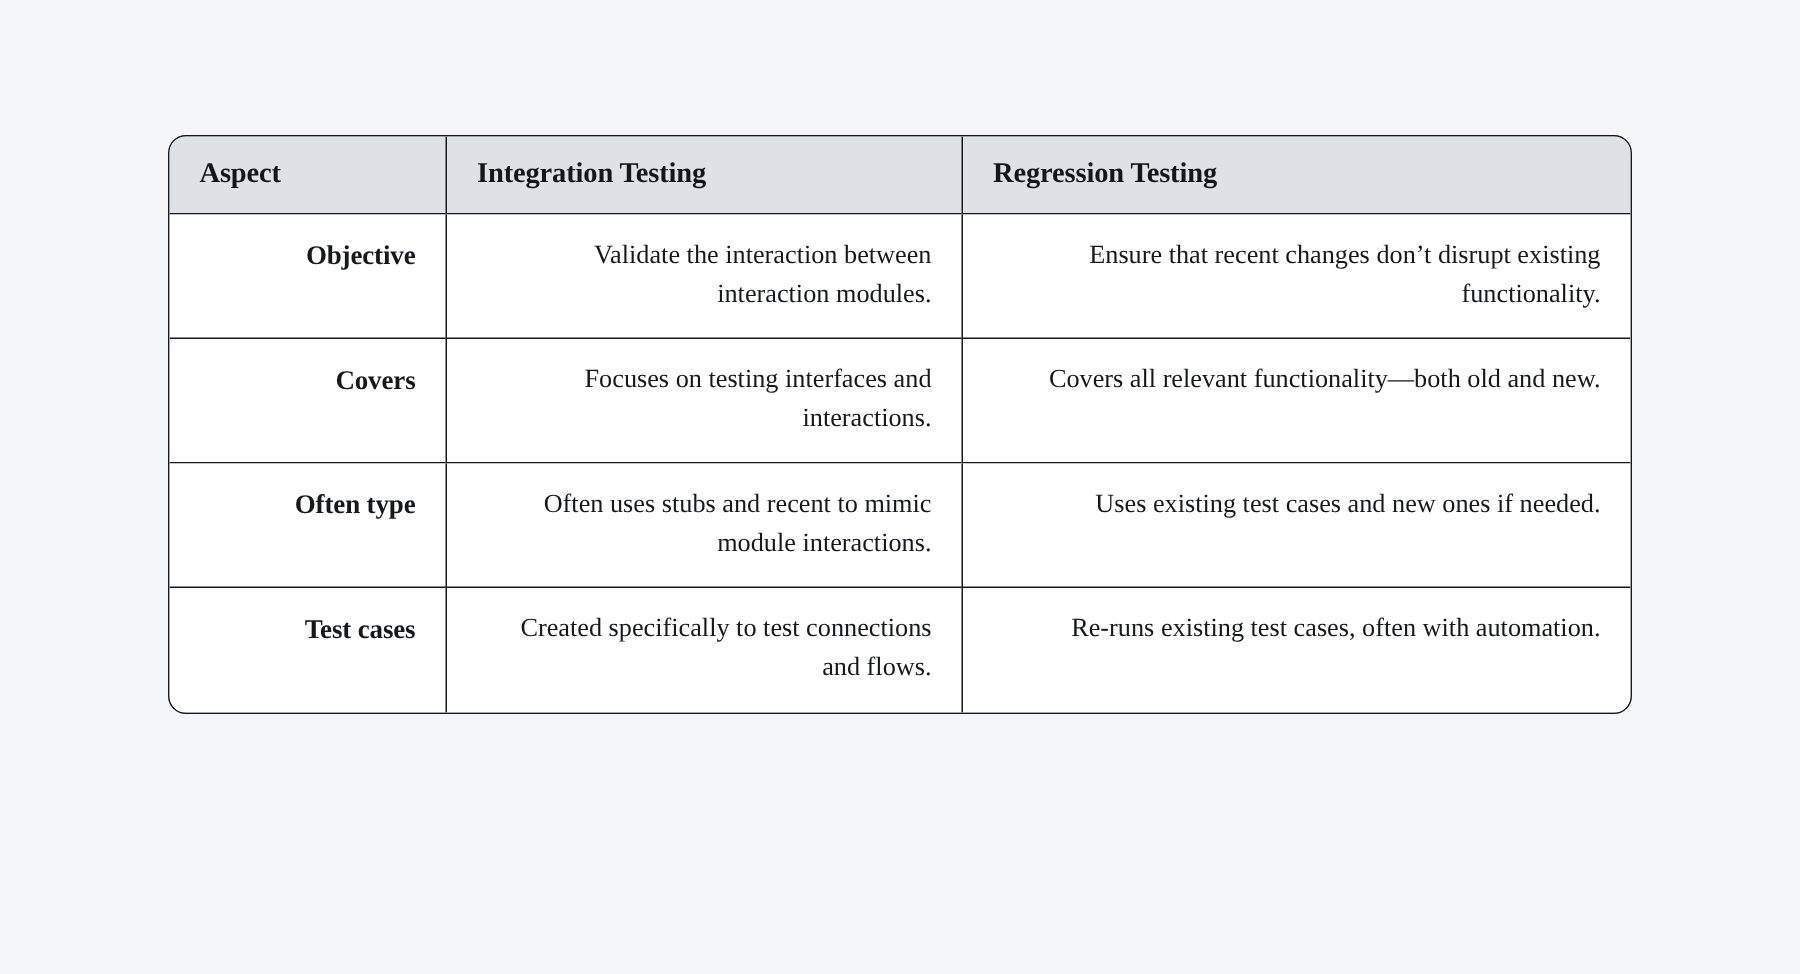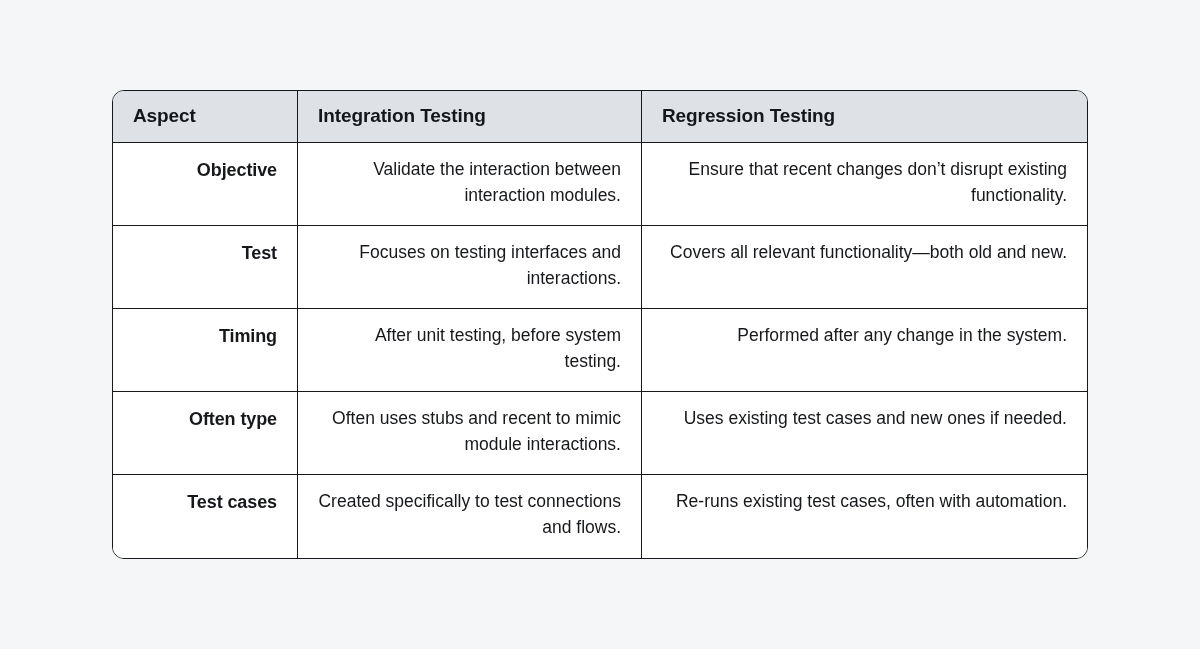--- a/index.html
+++ b/index.html
@@ -1,15 +1,15 @@
 <!DOCTYPE html>
 <html><head>
 <meta charset="utf-8">
 <style>
-  * { box-sizing: border-box; margin: 0; padding: 0; }
+  * { box-sizing: border-box; margin: 0; padding: 0; font-family: Liberation Serif, serif; }
 
   html, body {
     width: 1200px;
     height: 649px;
     overflow: hidden;
   }
 
   body {
     background: #f5f6f8;
     font-family: "Liberation Sans", "DejaVu Sans", sans-serif;
@@ -109,30 +109,25 @@
 
       <tbody>
 
         <tr>
           <td class="aspect-cell">Objective</td>
           <td class="cell-divider">Validate the interaction between interaction modules.</td>
           <td class="cell-divider">Ensure that recent changes don’t disrupt existing functionality.</td>
         </tr>
 
         <tr>
-          <td class="aspect-cell">Test</td>
+          <td class="aspect-cell">Covers</td>
           <td class="cell-divider">Focuses on testing interfaces and interactions.</td>
           <td class="cell-divider">Covers all relevant functionality—both old and new.</td>
         </tr>
 
-        <tr>
-          <td class="aspect-cell">Timing</td>
-          <td class="cell-divider">After unit testing, before system testing.</td>
-          <td class="cell-divider">Performed after any change in the system.</td>
-        </tr>
 
         <tr>
           <td class="aspect-cell">Often type</td>
           <td class="cell-divider">Often uses stubs and recent to mimic module interactions.</td>
           <td class="cell-divider">Uses existing test cases and new ones if needed.</td>
         </tr>
 
         <tr>
           <td class="aspect-cell">Test cases</td>
           <td class="cell-divider">Created specifically to test connections and flows.</td>

